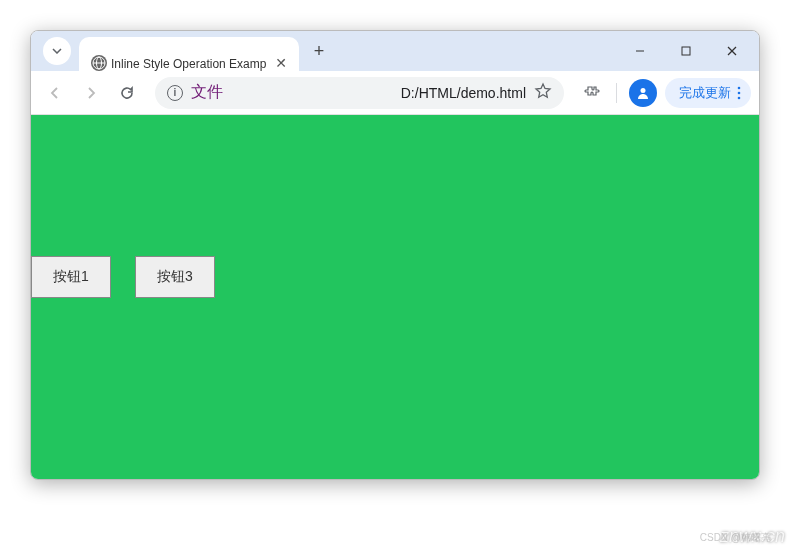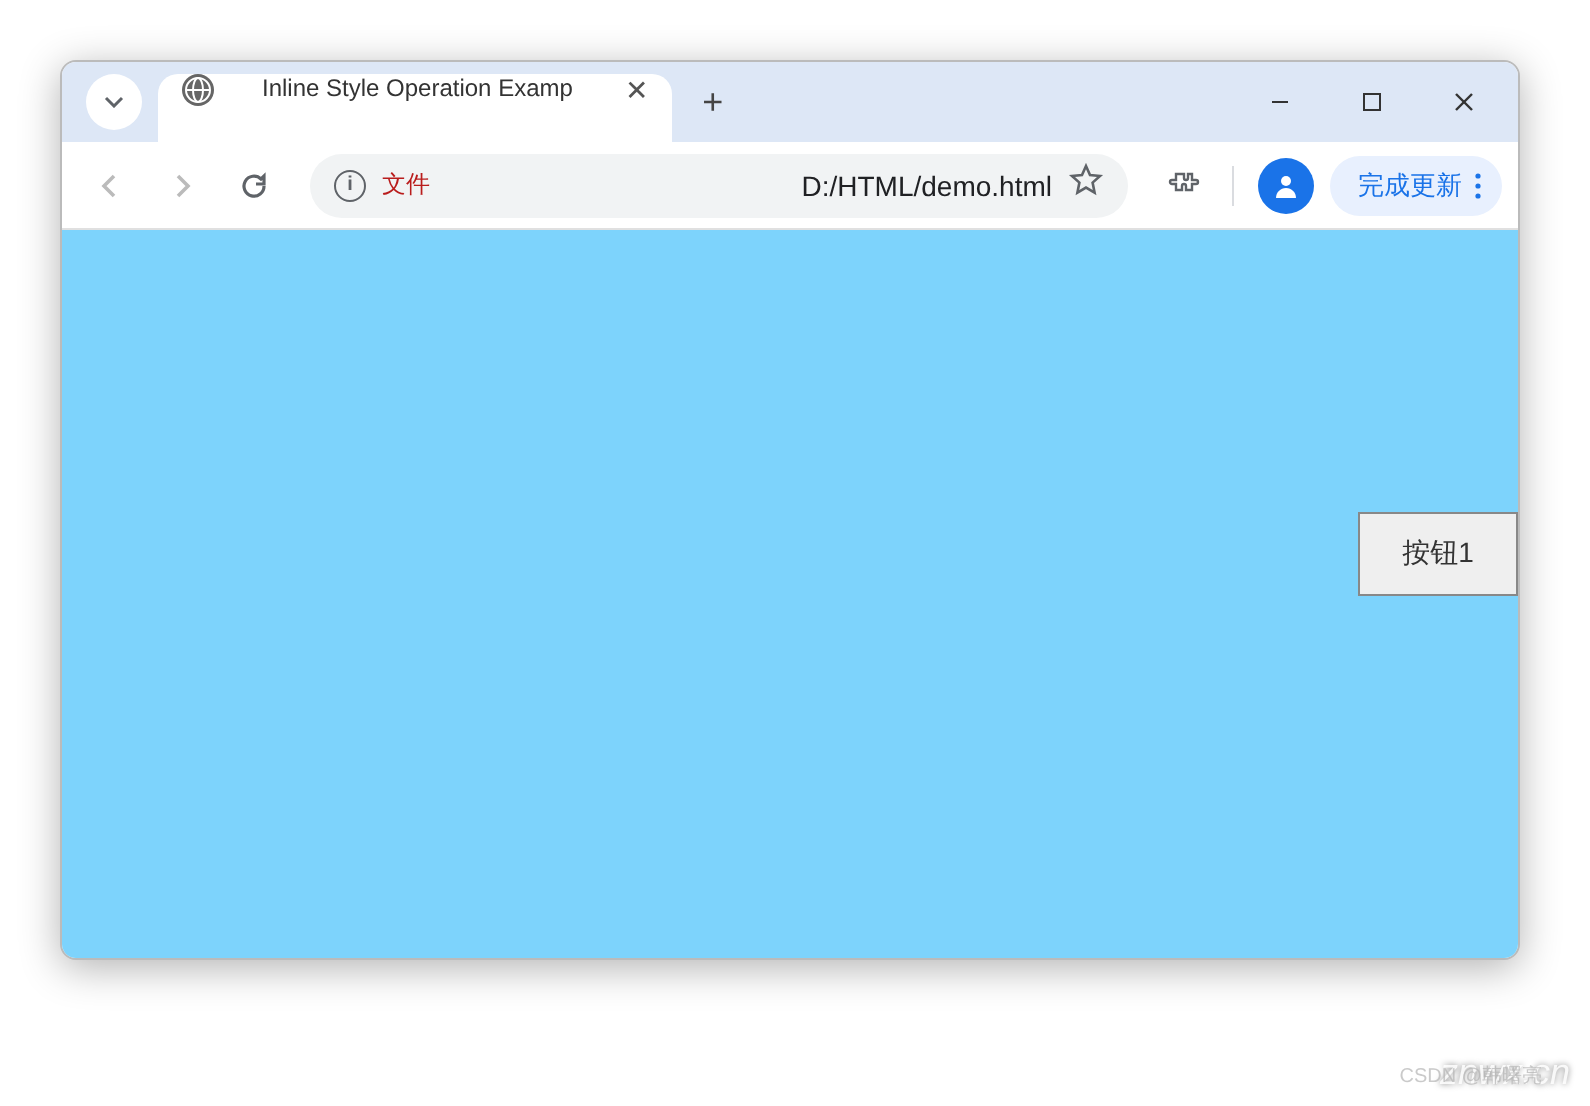--- a/index.html
+++ b/index.html
@@ -1,39 +1,39 @@
 <!DOCTYPE html>
 <html><head>
   <meta charset="utf-8">
   <style>
     * { margin: 0; padding: 0; box-sizing: border-box; font-family: -apple-system, BlinkMacSystemFont, "Segoe UI", Arial, sans-serif; }
     body { background: #fff; width: 795px; height: 553px; position: relative; }
     .window { position: absolute; top: 30px; left: 30px; width: 730px; height: 450px; background: #fff; border: 1px solid #bbb; border-radius: 8px; box-shadow: 0 4px 20px rgba(0,0,0,0.3); overflow: hidden; display: flex; flex-direction: column; }
     .titlebar { height: 40px; background: #dde7f6; display: flex; align-items: center; padding: 0 4px; }
     .tab-dropdown { width: 28px; height: 28px; border-radius: 50%; background: #fff; margin: 0 8px; display: flex; align-items: center; justify-content: center; cursor: pointer; }
-    .tab { background: #fff; border-radius: 10px 10px 0 0; height: 34px; margin-top: 6px; padding: 0 10px 0 12px; display: flex; align-items: flex-start; gap: 24px; min-width: 220px; }
+    .tab { background: #fff; border-radius: 10px 10px 0 0; height: 34px; margin-top: 6px; padding: 0 10px 0 12px; display: flex; align-items: flex-end; gap: 4px; min-width: 220px; }
     .favicon { width: 16px; height: 16px; border-radius: 50%; background: #666; display: flex; align-items: center; justify-content: center; color: #fff; font-size: 11px; }
     .tab-title { font-size: 12px; color: #333; flex: 1; white-space: nowrap; overflow: hidden; }
     .tab-close { width: 16px; height: 16px; display: flex; align-items: center; justify-content: center; cursor: pointer; color: #555; font-size: 14px; }
     .new-tab { width: 28px; height: 28px; display: flex; align-items: center; justify-content: center; cursor: pointer; color: #444; font-size: 18px; margin-left: 6px; }
     .win-controls { margin-left: auto; display: flex; gap: 0; }
     .win-btn { width: 46px; height: 40px; display: flex; align-items: center; justify-content: center; cursor: pointer; color: #333; }
     .toolbar { height: 44px; background: #fff; border-bottom: 1px solid #e0e0e0; display: flex; align-items: center; padding: 0 8px; gap: 4px; }
     .nav-btn { width: 32px; height: 32px; display: flex; align-items: center; justify-content: center; cursor: pointer; color: #5f6368; border-radius: 50%; }
     .nav-btn.disabled { color: #bbb; }
     .addr-bar { flex: 1; height: 32px; background: #f1f3f4; border-radius: 16px; display: flex; align-items: center; padding: 0 12px; gap: 8px; margin: 0 8px; }
     .addr-info-icon { width: 16px; height: 16px; border: 1.5px solid #5f6368; border-radius: 50%; display: flex; align-items: center; justify-content: center; font-size: 10px; color: #5f6368; font-weight: bold; }
-    .addr-label { font-size: 12px; color: #b91c1c; }
+    .addr-label { font-size: 16px; color: #701a75; }
     .addr-url { font-size: 14px; color: #202124; flex: 1; text-align: right; }
     .star-btn { color: #5f6368; cursor: pointer; }
     .ext-btn { width: 32px; height: 32px; display: flex; align-items: center; justify-content: center; cursor: pointer; color: #5f6368; }
     .divider { width: 1px; height: 20px; background: #dadce0; margin: 0 4px; }
     .profile-btn { width: 28px; height: 28px; border-radius: 50%; background: #1a73e8; display: flex; align-items: center; justify-content: center; cursor: pointer; margin: 0 4px; }
     .update-btn { background: #e8f0fe; color: #1a73e8; border-radius: 16px; padding: 6px 10px 6px 14px; font-size: 13px; display: flex; align-items: center; gap: 6px; cursor: pointer; justify-content: center; }
-    .content { flex: 1; background: #7dd3fc; display: flex; align-items: center; justify-content: flex-end; }
+    .content { flex: 1; background: #22c55e; display: flex; align-items: center; justify-content: flex-start; }
     .btn-row { display: flex; gap: 24px; margin-top: -40px; }
     .demo-btn { width: 80px; height: 42px; background: #efefef; border: 1px solid #888; font-size: 14px; color: #333; cursor: pointer; }
     .watermark { position: absolute; bottom: 6px; right: 10px; color: rgba(255,255,255,0.85); font-size: 18px; font-style: italic; font-weight: normal; text-shadow: 0 0 3px rgba(0,0,0,0.5); }
     .watermark2 { position: absolute; bottom: 8px; right: 24px; color: rgba(180,180,180,0.7); font-size: 10px; }
   </style>
 </head>
 <body>
 
 <div class="window">
   <div class="titlebar">
@@ -116,18 +116,19 @@
           <circle cx="2" cy="2" r="1.3" fill="#1a73e8"></circle>
           <circle cx="2" cy="7" r="1.3" fill="#1a73e8"></circle>
           <circle cx="2" cy="12" r="1.3" fill="#1a73e8"></circle>
         </svg>
     </div>
   </div>
 
   <div class="content">
     <div class="btn-row">
       <button class="demo-btn">按钮1</button>
+      <button class="demo-btn">按钮3</button>
     </div>
   </div>
 </div>
 
 <div class="watermark">znwx.cn</div>
 <div class="watermark2">CSDN @韩曙亮</div>
 
 </body></html>

